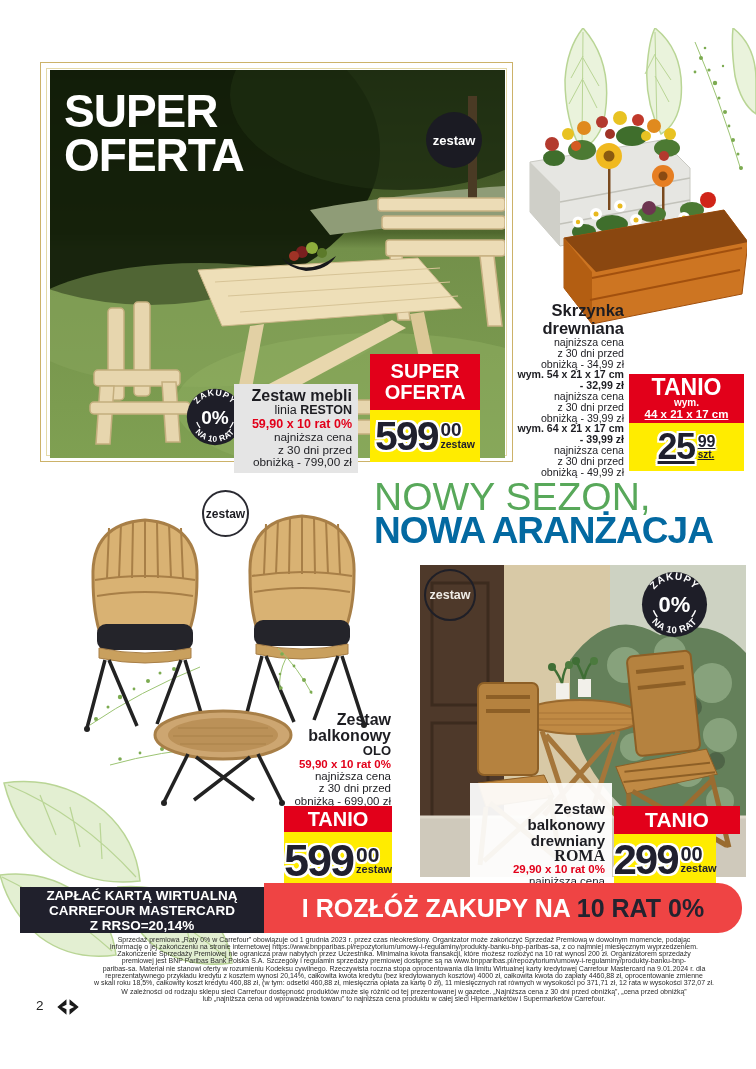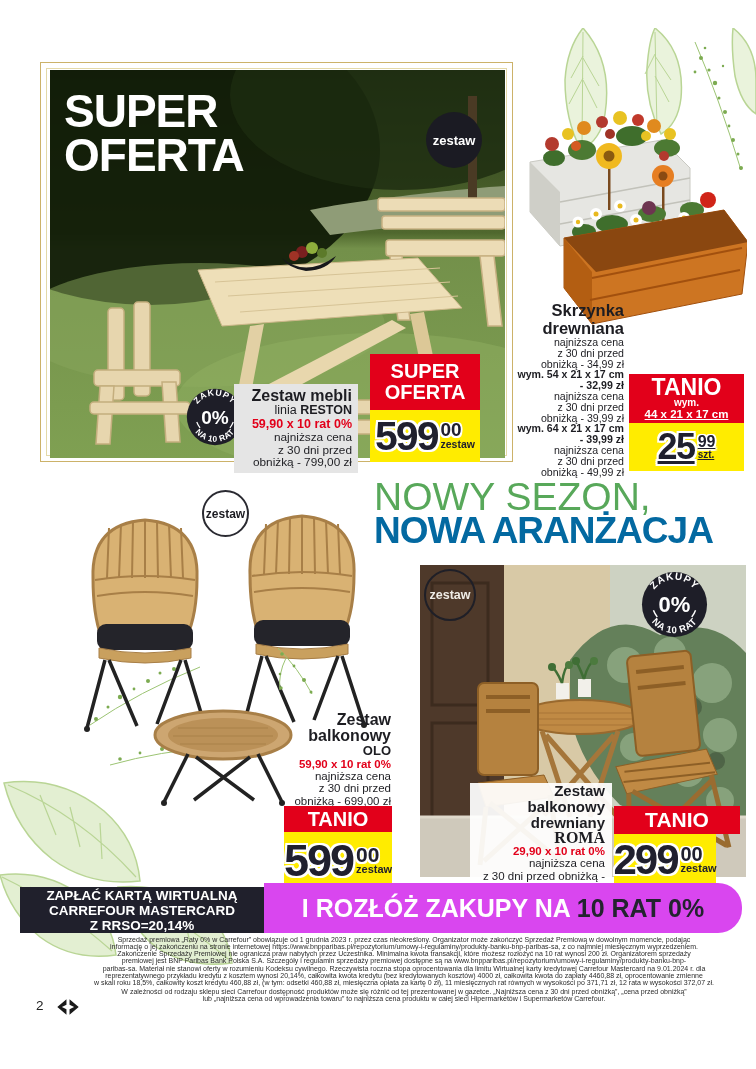--- a/index.html
+++ b/index.html
@@ -80,38 +80,38 @@
   .olo-info .name { font-size:16px; line-height:15.8px; }
   .olo-info .mod { font-size:13px; line-height:14px; }
   .olo-info .sm { font-size:11.5px; line-height:12.4px; }
   .olo-tag-label { left:284px; top:806px; width:108px; height:26px; font-size:20px; }
   .olo-tag-price { left:284px; top:832px; width:108px; height:57px; }
   .olo-tag-price .p-main { font-size:45px; letter-spacing:-2px; line-height:1; }
   .olo-tag-price .p-cents { font-size:21px; line-height:17px; }
   .olo-tag-price .p-unit { font-size:11px; }
 
   
-  .roma-info { left:470px; top:783px; width:142px; background:rgba(255,255,255,0.93); padding:0 7px; }
+  .roma-info { left:470px; top:783px; width:142px; background:rgba(255,255,255,0.93); padding:18px 7px; }
   .roma-info .name { font-size:15px; line-height:16px; }
   .roma-info .mod { font-size:16px; line-height:14px;font-family:Liberation Serif, serif; }
   .roma-info .sm { font-size:11.5px; line-height:12.4px; }
   .roma-tag-label { left:614px; top:806px; width:126px; height:28px; font-size:21px; }
   .roma-tag-price { left:614px; top:834px; width:102px; height:52px; }
   .roma-tag-price .p-main { font-size:42px; letter-spacing:-2px; line-height:1; }
   .roma-tag-price .p-cents { font-size:20px; line-height:16px; }
   .roma-tag-price .p-unit { font-size:11px; }
 
   
   .card-banner {
     left:20px; top:887px; width:244px; height:46px; background:#20202c; color:#fff;
     display:flex; flex-direction:column; align-items:center; justify-content:center;
     font-weight:800; font-size:13.5px; line-height:15px; text-align:center;
   }
   .rozloz-banner {
-    left:264px; top:883px; width:478px; height:50px; background:#d946ef; color:#fff;
+    left:264px; top:883px; width:478px; height:50px; background:#ef4444; color:#fff;
     border-radius:0 24px 24px 0; display:flex; flex-direction:column; align-items:center; justify-content:center;
   }
   .rozloz-l1 { font-size:25px; font-weight:800; line-height:26px; white-space:nowrap; }
   .rozloz-l1 .hl { color:#23232f; font-weight:900; }
   .rozloz-l2 { font-size:12.5px; font-weight:600; line-height:14px; }
 
   
   .legal { left:64px; top:936px; width:680px; text-align:center; color:#2b2b2b; }
   .legal div { font-size:7px; line-height:7.15px; white-space:nowrap; }
   .legal2 { top:988px; }

